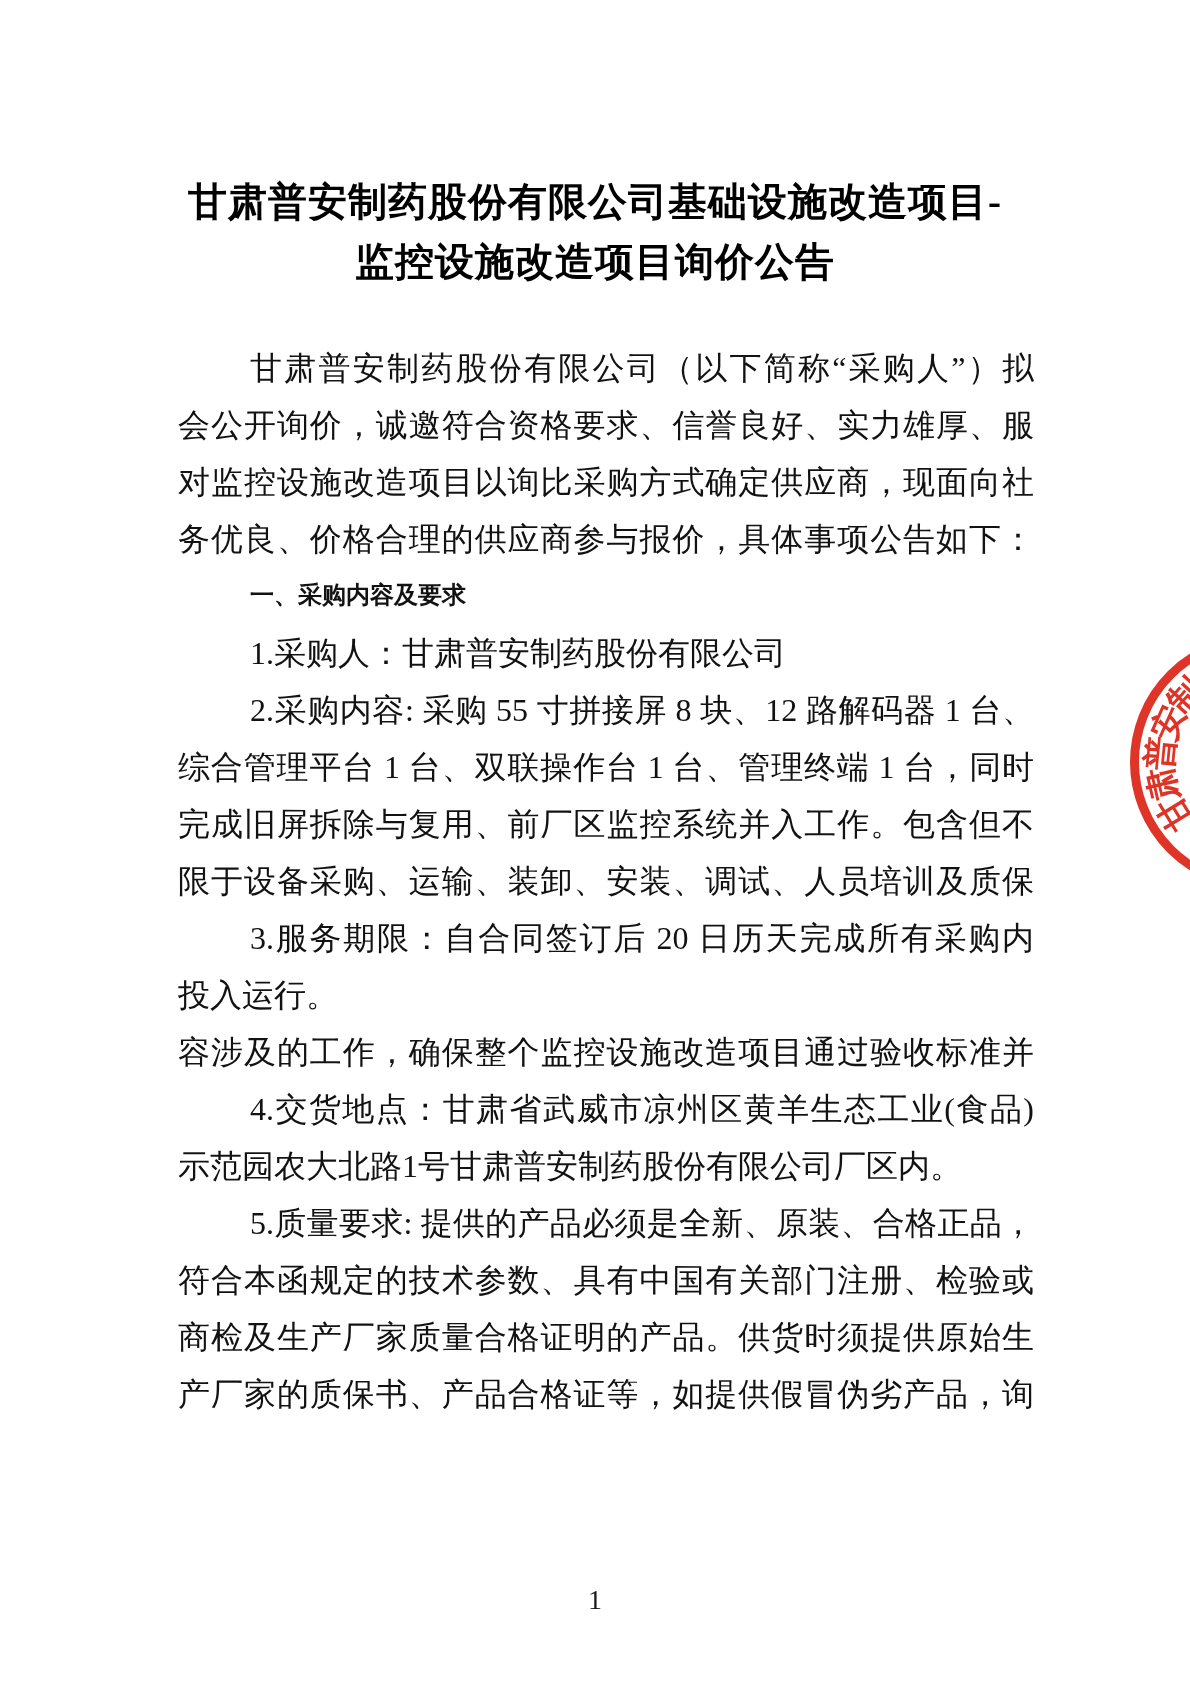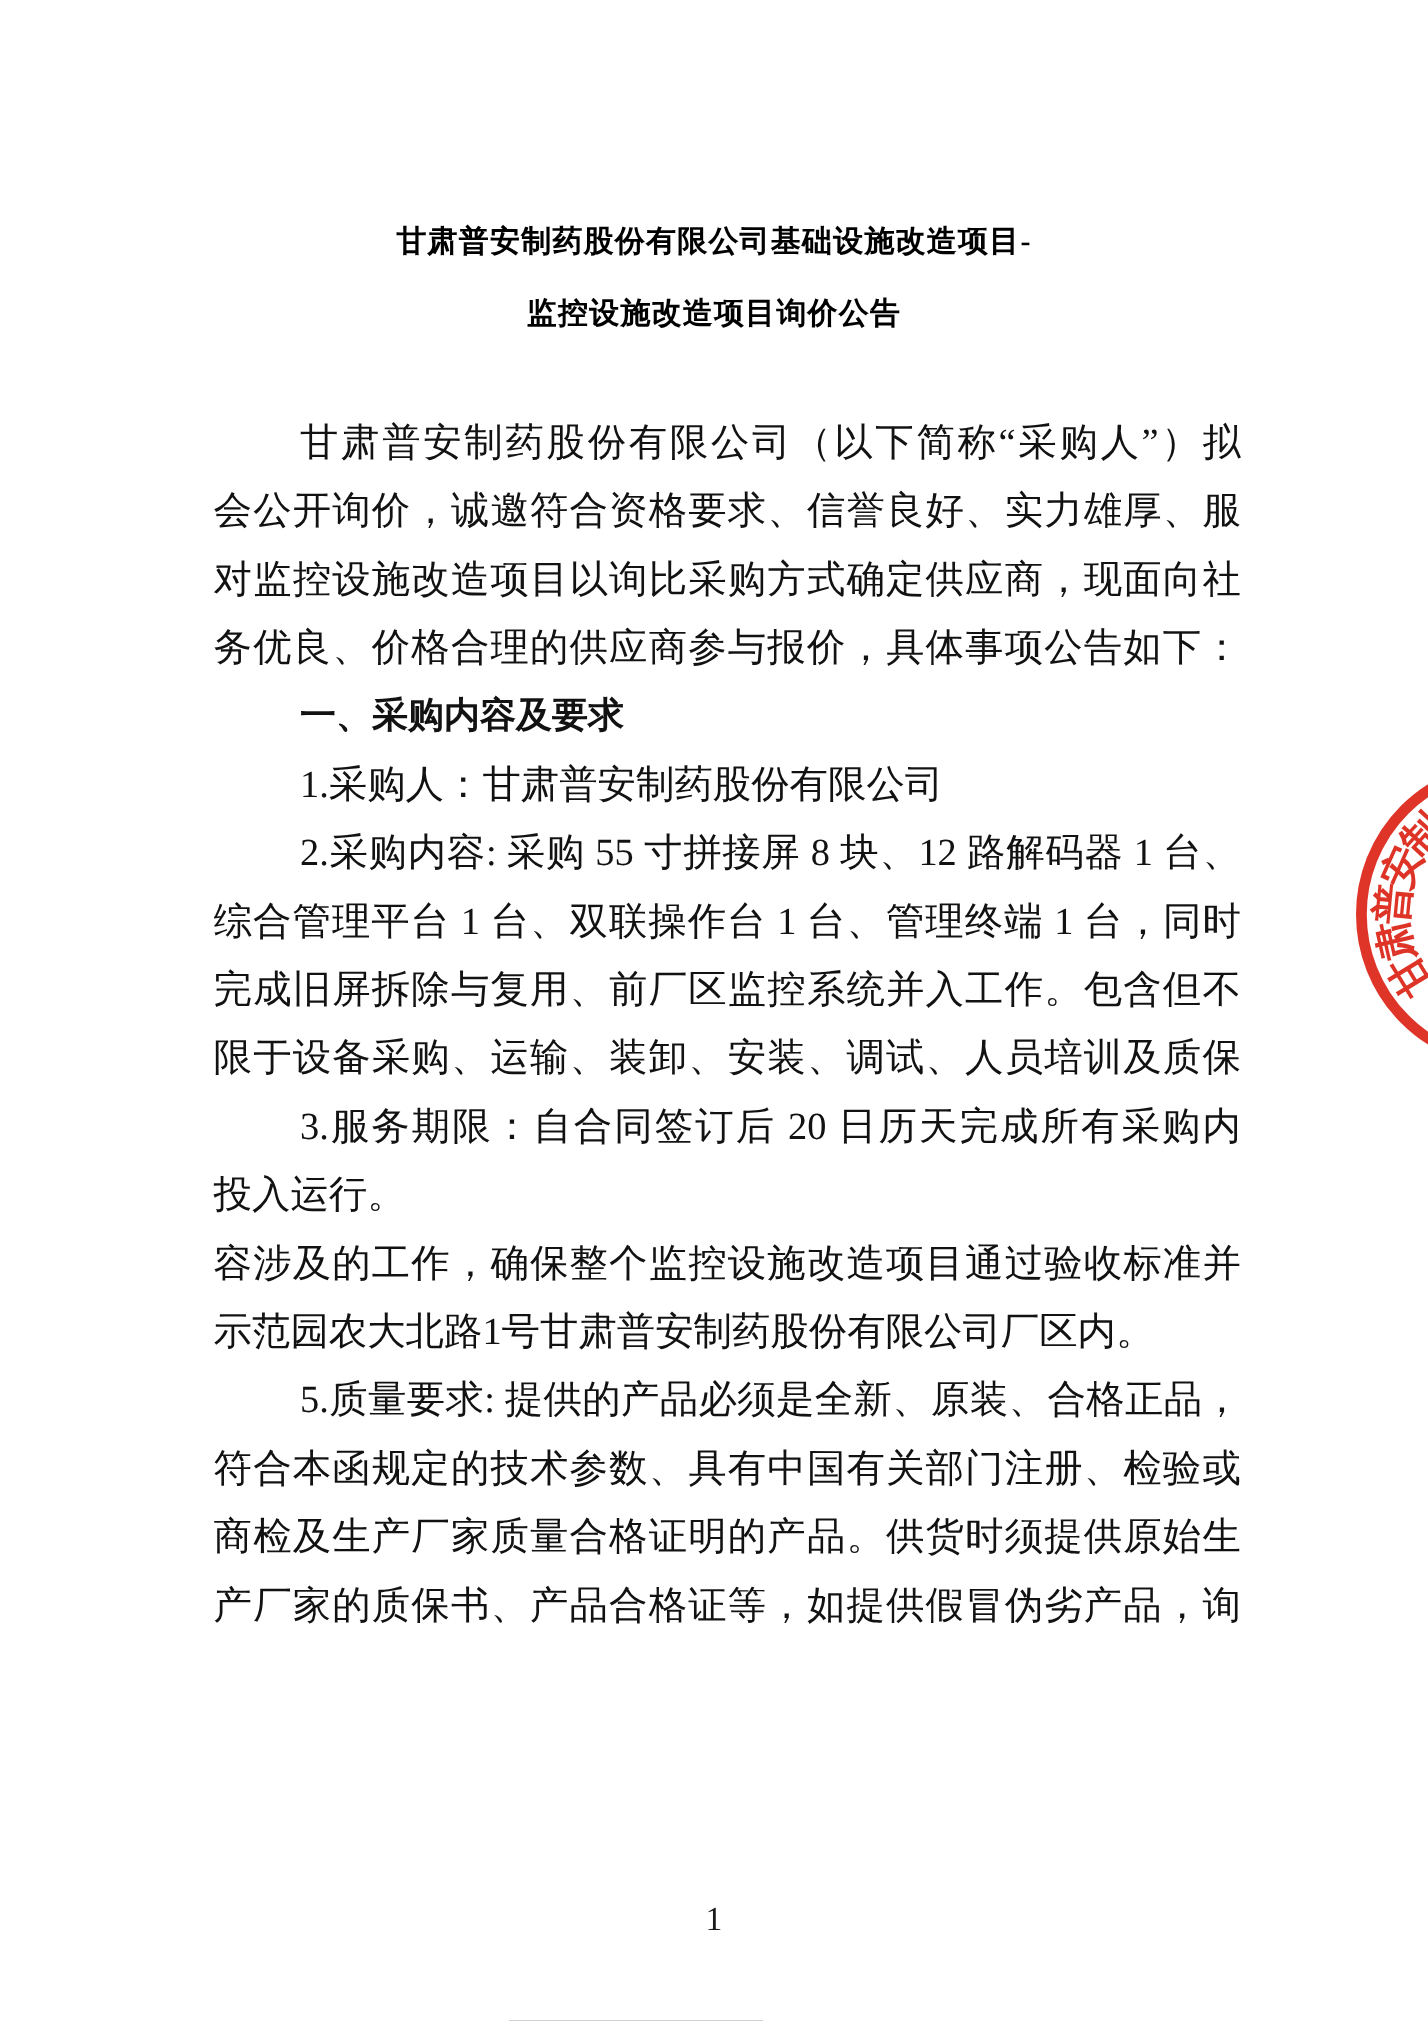--- a/index.html
+++ b/index.html
@@ -17,21 +17,21 @@
     font-family: "Liberation Serif", "DejaVu Serif", serif;
     color: #121212;
   }
   .title {
     position: absolute;
     top: 172px;
     left: 80px;
     right: 80px;
     text-align: center;
     font-weight: 700;
-    font-size: 25px;
+    font-size: 39px;
     line-height: 60px;
     color: #000000;
     letter-spacing: 1px;
   }
   .body-text {
     position: absolute;
     top: 340px;
     left: 178px;
     width: 856px;
     font-size: 32px;
@@ -43,23 +43,23 @@
   }
   .ln.j {
     text-align: justify;
     text-align-last: justify;
     text-justify: inter-character;
   }
   .ln.ind {
     text-indent: 72px;
   }
   .ln.hd {
-    font-family: Liberation Sans, sans-serif;
+    font-family: Liberation Mono, monospace;
     font-weight: 700;
-    font-size: 30px;
+    font-size: 24px;
   }
   .footer {
     position: absolute;
     top: 1584px;
     left: 0;
     width: 100%;
     text-align: center;
     font-size: 28px;
     color: #1a1a1a;
   }
@@ -106,20 +106,21 @@
       <div class="ln j">务优良、价格合理的供应商参与报价，具体事项公告如下：</div>
       <div class="ln ind hd">一、采购内容及要求</div>
       <div class="ln ind">1.采购人：甘肃普安制药股份有限公司</div>
       <div class="ln j ind">2.采购内容: 采购 55 寸拼接屏 8 块、12 路解码器 1 台、</div>
       <div class="ln j">综合管理平台 1 台、双联操作台 1 台、管理终端 1 台，同时</div>
       <div class="ln j">完成旧屏拆除与复用、前厂区监控系统并入工作。包含但不</div>
       <div class="ln j">限于设备采购、运输、装卸、安装、调试、人员培训及质保</div>
       <div class="ln j ind">3.服务期限：自合同签订后 20 日历天完成所有采购内</div>
       <div class="ln">投入运行。</div>
       <div class="ln j">容涉及的工作，确保整个监控设施改造项目通过验收标准并</div>
+      <div class="ln j ind">4.交货地点：甘肃省武威市凉州区黄羊生态工业(食品)</div>
       <div class="ln">示范园农大北路1号甘肃普安制药股份有限公司厂区内。</div>
       <div class="ln j ind">5.质量要求: 提供的产品必须是全新、原装、合格正品，</div>
       <div class="ln j">符合本函规定的技术参数、具有中国有关部门注册、检验或</div>
       <div class="ln j">商检及生产厂家质量合格证明的产品。供货时须提供原始生</div>
       <div class="ln j">产厂家的质保书、产品合格证等，如提供假冒伪劣产品，询</div>
     </div>
 
   <div class="seal" id="seal">
     <div class="seal-ring" style="border-color: rgb(221, 42, 28);"></div>
   <span class="seal-char" style="left: 45.2939px; top: 178.682px; transform: translate(-50%, -50%) rotate(-121.5deg); color: rgb(221, 42, 28);">甘</span>

